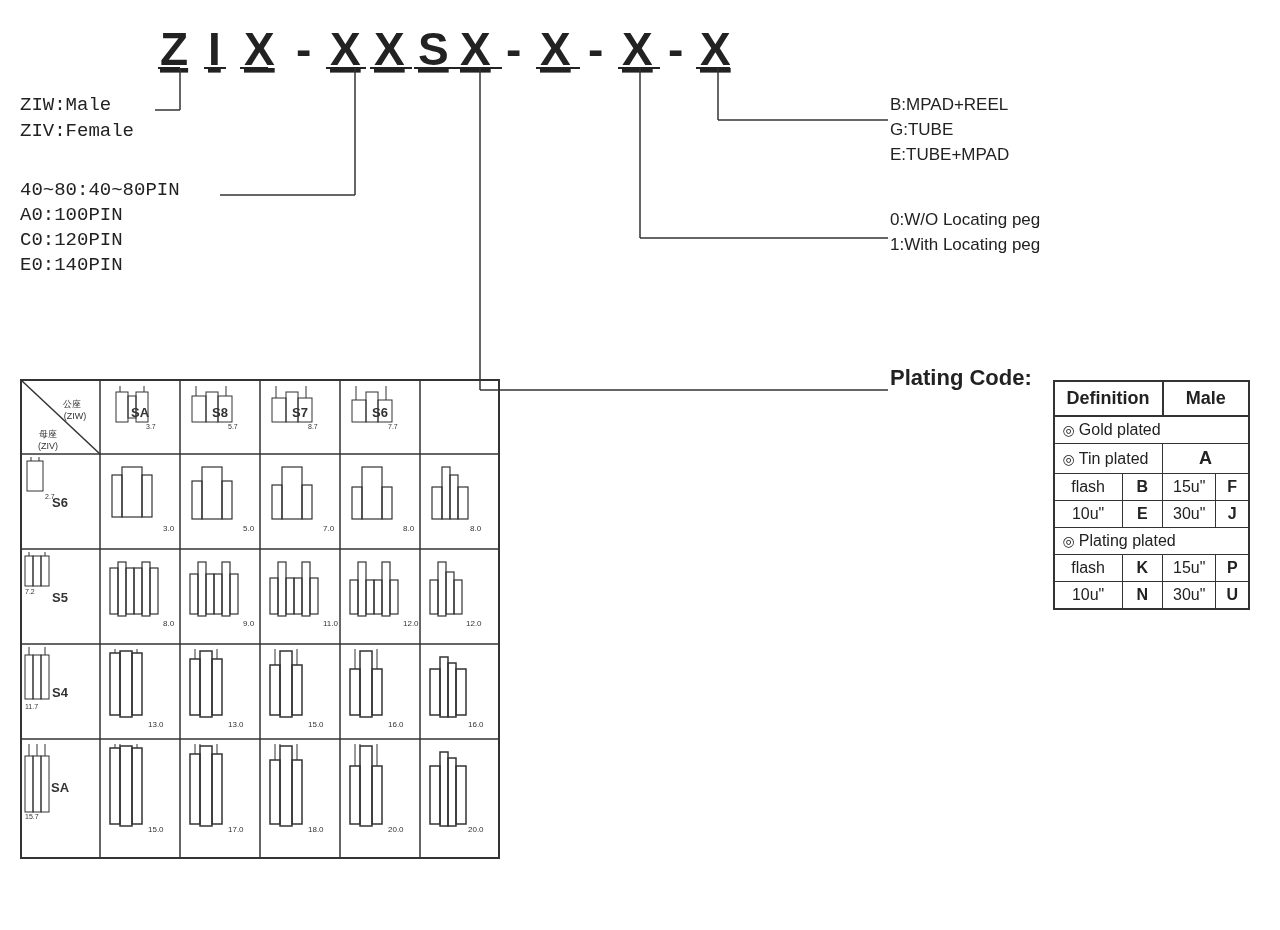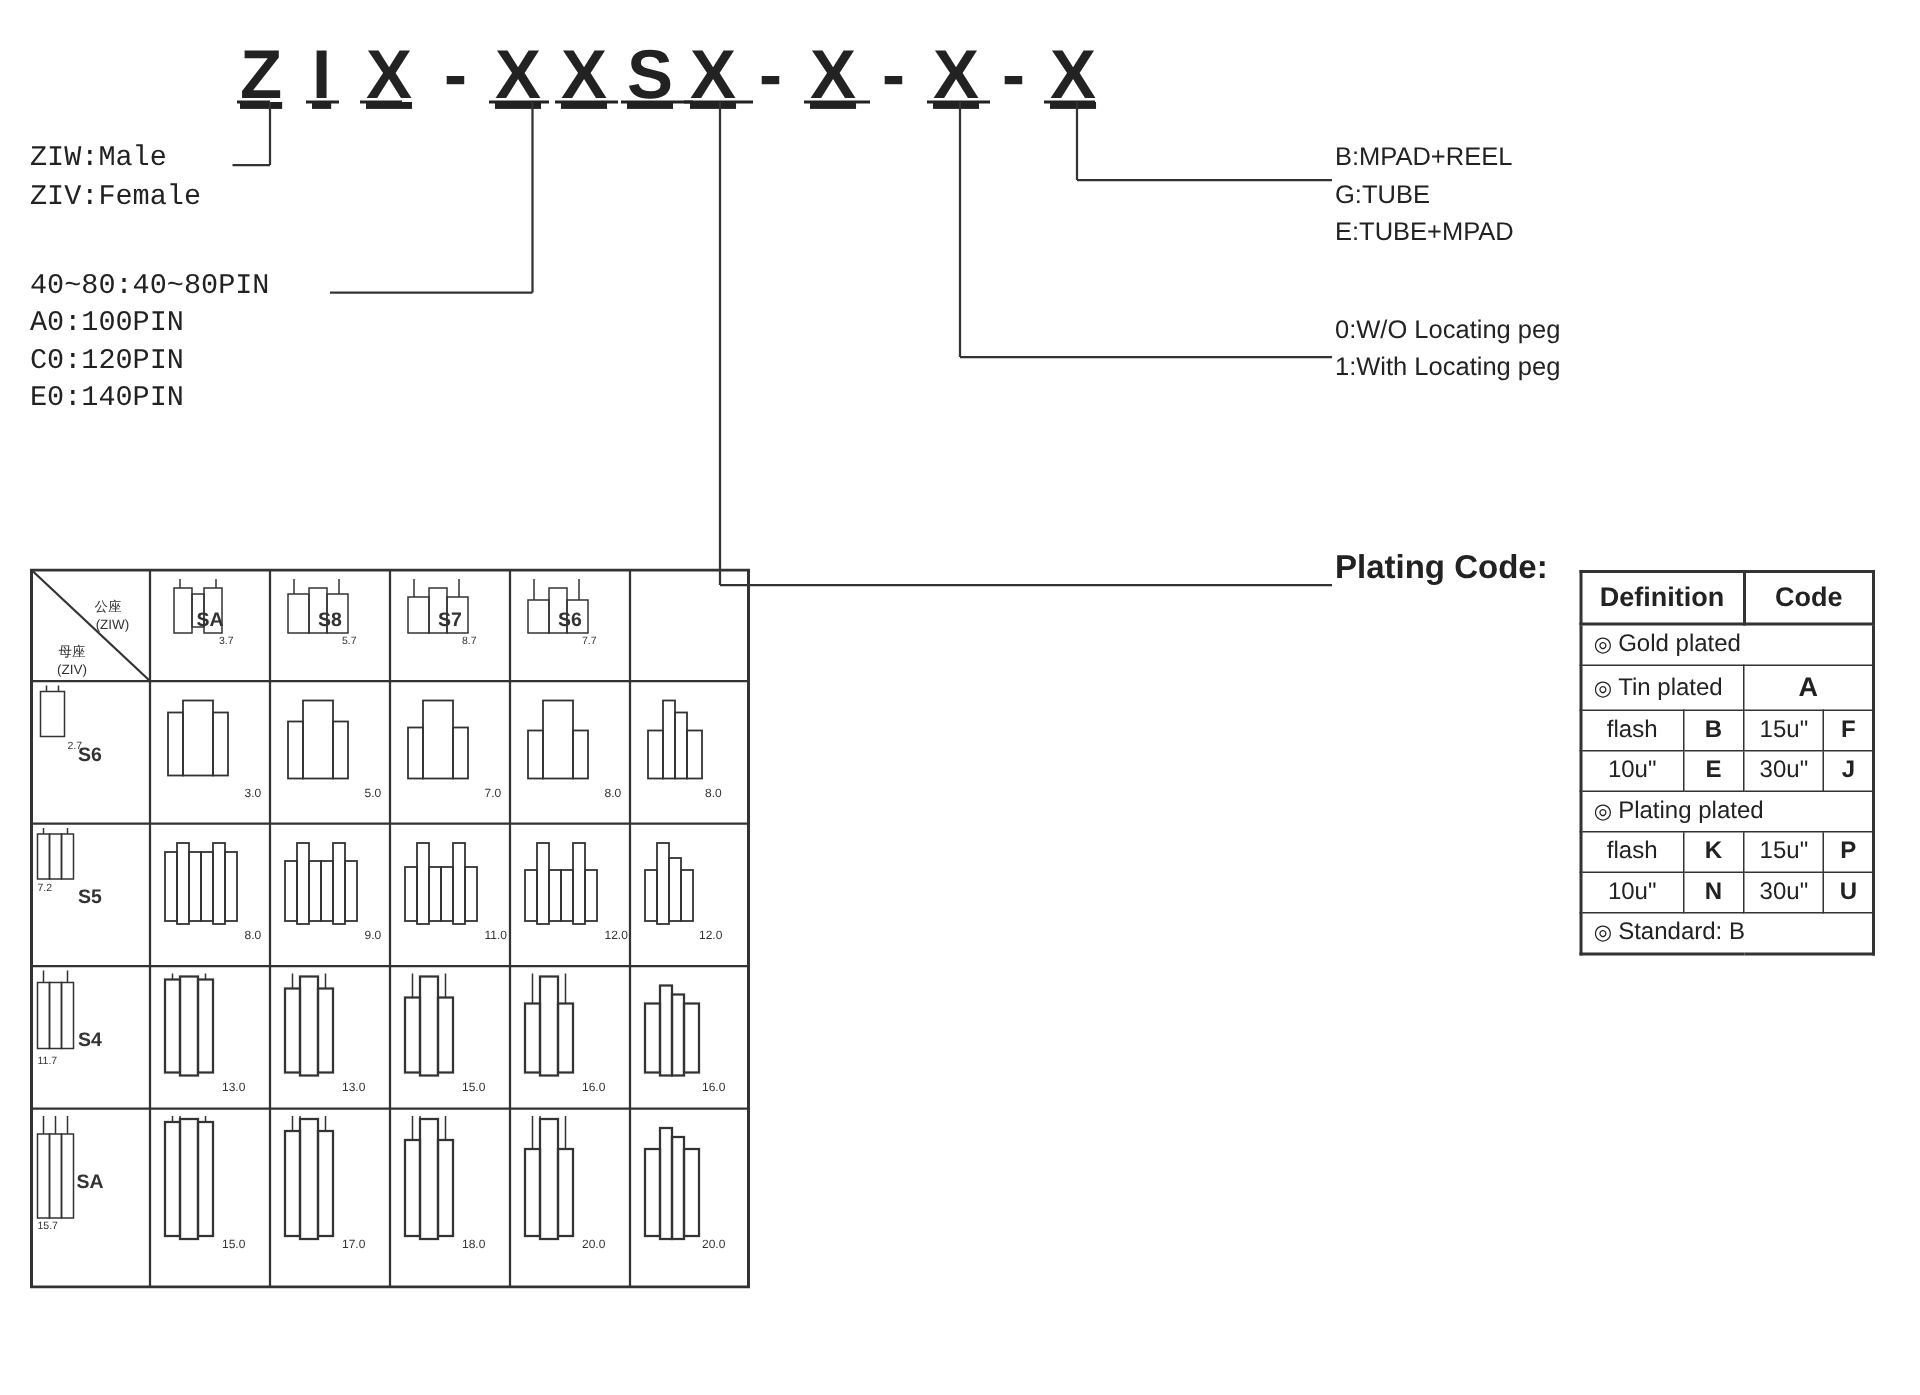--- a/index.html
+++ b/index.html
@@ -144,21 +144,21 @@
     <line x1="480" y1="390" x2="888" y2="390" stroke="#333" stroke-width="1.5"></line>
 
     <text x="890" y="385" font-family="Arial" font-size="22" font-weight="bold" fill="#222">Plating Code:</text>
   </svg>
 
   <div class="plating-section">
     <table class="plating-table">
       <thead>
         <tr class="header-row">
           <th colspan="2" style="border-right: 2px solid #333;">Definition</th>
-          <th colspan="2">Code</th>
+          <th colspan="2">Male</th>
         </tr>
       </thead>
       <tbody>
         <tr>
           <td colspan="4" class="span-cell circle-bullet" style="text-align:left;">Gold plated</td>
         </tr>
         <tr>
           <td colspan="2" class="span-cell circle-bullet" style="border-right: 1px solid #333; text-align:left;">Tin plated</td>
           <td colspan="2" style="font-weight:bold; font-size:18px;">A</td>
         </tr>
@@ -181,23 +181,20 @@
           <td>flash</td>
           <td style="font-weight:bold;">K</td>
           <td>15u"</td>
           <td style="font-weight:bold;">P</td>
         </tr>
         <tr>
           <td>10u"</td>
           <td style="font-weight:bold;">N</td>
           <td>30u"</td>
           <td style="font-weight:bold;">U</td>
-        </tr>
-        <tr>
-          <td colspan="4" class="span-cell circle-bullet" style="text-align:left;">Standard: B</td>
         </tr>
       </tbody>
     </table>
   </div>
 
   <div class="diagram-section">
     <svg width="480" height="480" viewBox="0 0 480 480" xmlns="http://www.w3.org/2000/svg">
 
       <rect x="1" y="1" width="478" height="478" fill="none" stroke="#333" stroke-width="2"></rect>
 

